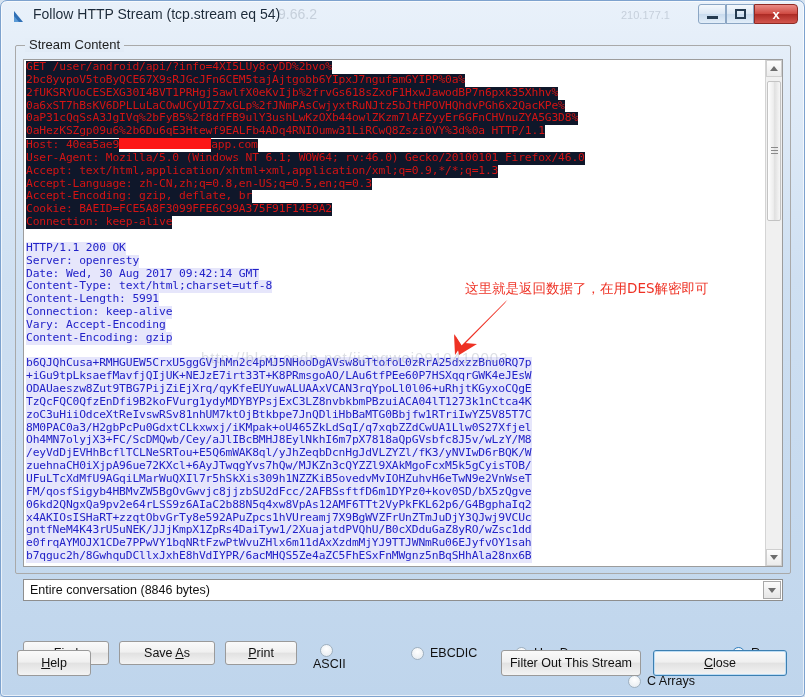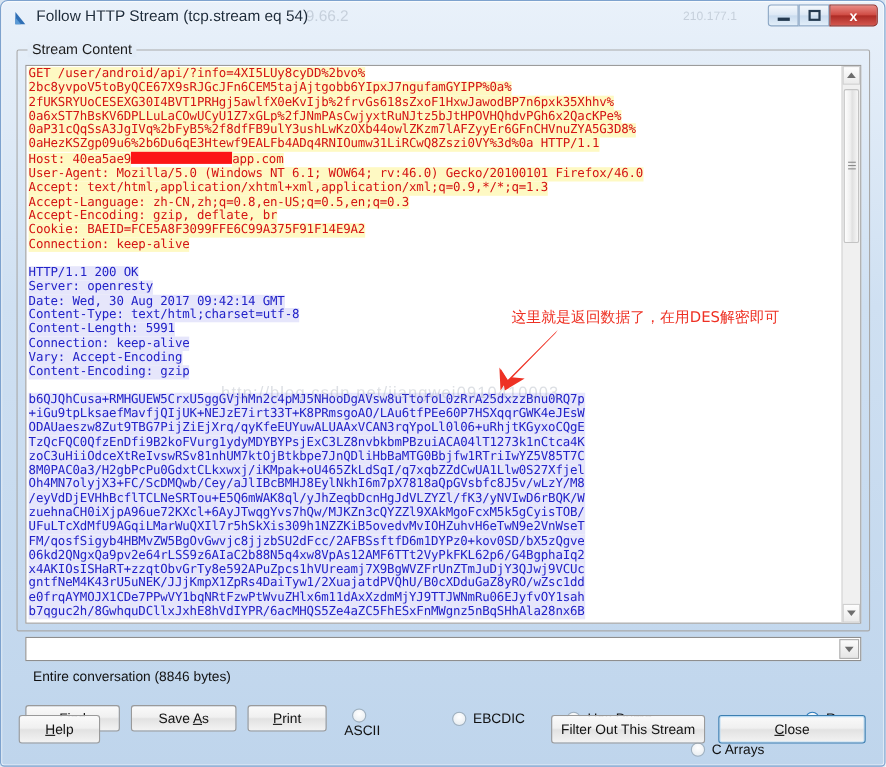--- a/index.html
+++ b/index.html
@@ -74,21 +74,21 @@
   }
   .textarea{
     position:absolute;left:0;top:0;right:17px;bottom:0;
     overflow:hidden;padding:1px 0 0 2px;box-sizing:border-box;
   }
   .line{
     font-family:"DejaVu Sans Mono","Liberation Mono",monospace;
     font-size:11.3px;line-height:12.85px;
     white-space:pre;letter-spacing:-0.15px;
   }
-  .req{color:#d41414;background:#fef9c3;display:inline-block;}
+  .req{color:#d41414;background:#0f172a;display:inline-block;}
   .resp{color:#2222c8;background:#e6e6fb;display:inline-block;}
   .blank{height:12.85px;}
   .redact{
     display:inline-block;width:92px;height:11px;
     background:#fc1616;vertical-align:-1px;
   }
   
   .vsb{
     position:absolute;right:0;top:0;width:17px;bottom:0;
     background:#f0f0f0;border-left:1px solid #d4d4d4;box-sizing:border-box;
@@ -125,21 +125,21 @@
     position:absolute;left:200px;top:348px;
     font-size:15px;color:rgba(140,150,165,.30);
     letter-spacing:1px;white-space:nowrap;pointer-events:none;
   }
   
   .combo{
     position:absolute;left:22px;top:578px;width:760px;height:22px;
     background:#fff;border:1px solid #8e8e8e;box-sizing:border-box;
   }
   .combo-text{
-    position:absolute;left:6px;top:3px;font-size:12.5px;color:#111;margin-top:25px;
+    position:absolute;left:6px;top:3px;font-size:12.5px;color:#111;
   }
   .combo-btn{
     position:absolute;right:1px;top:1px;width:18px;height:18px;
     background:linear-gradient(180deg,#fbfbfb,#e6e6e6);
     border:1px solid #a8a8a8;box-sizing:border-box;
     display:flex;align-items:center;justify-content:center;
   }
   
   .row{position:absolute;left:22px;top:640px;width:760px;height:26px;text-align:center;}
   .btn{

